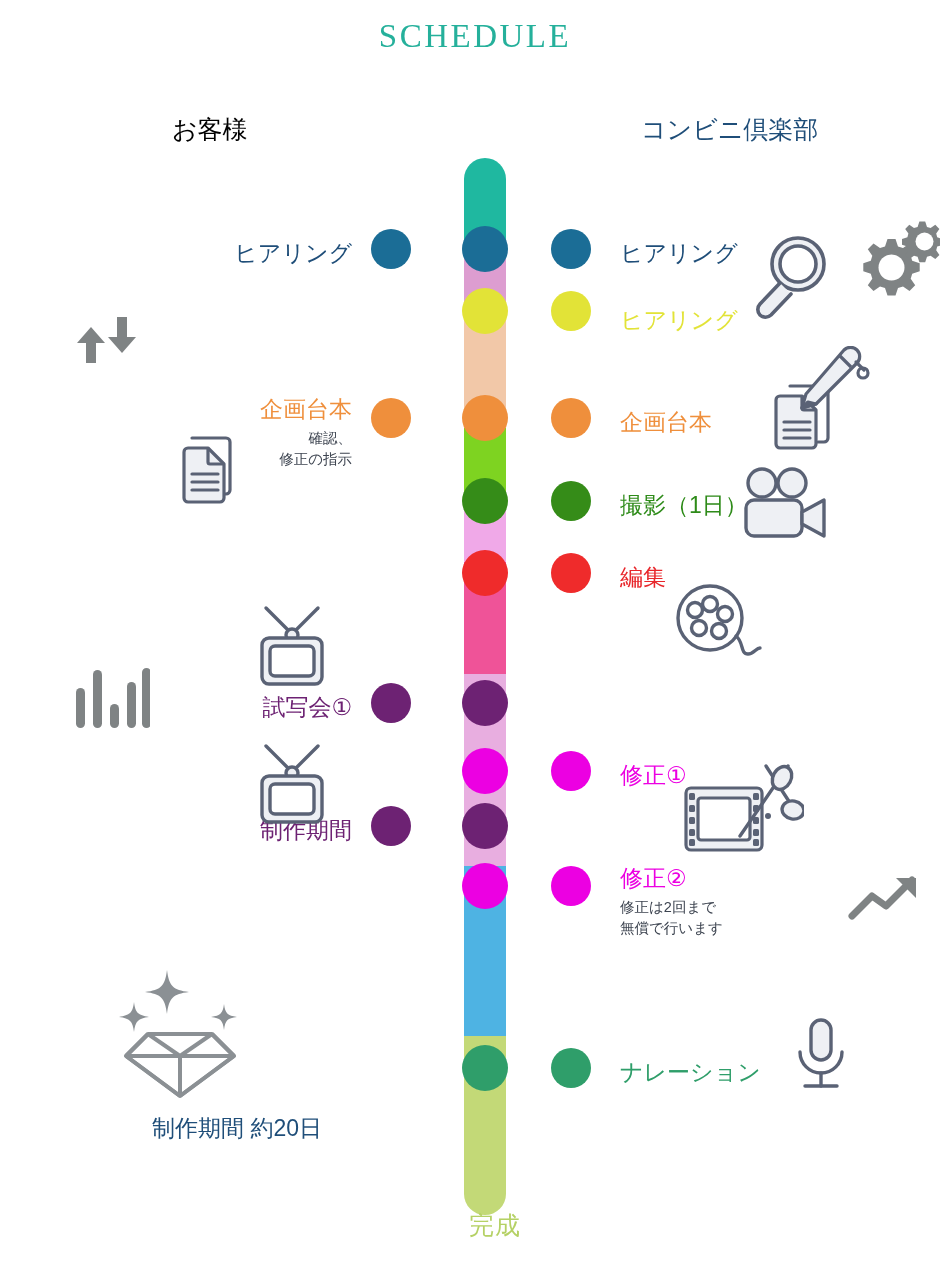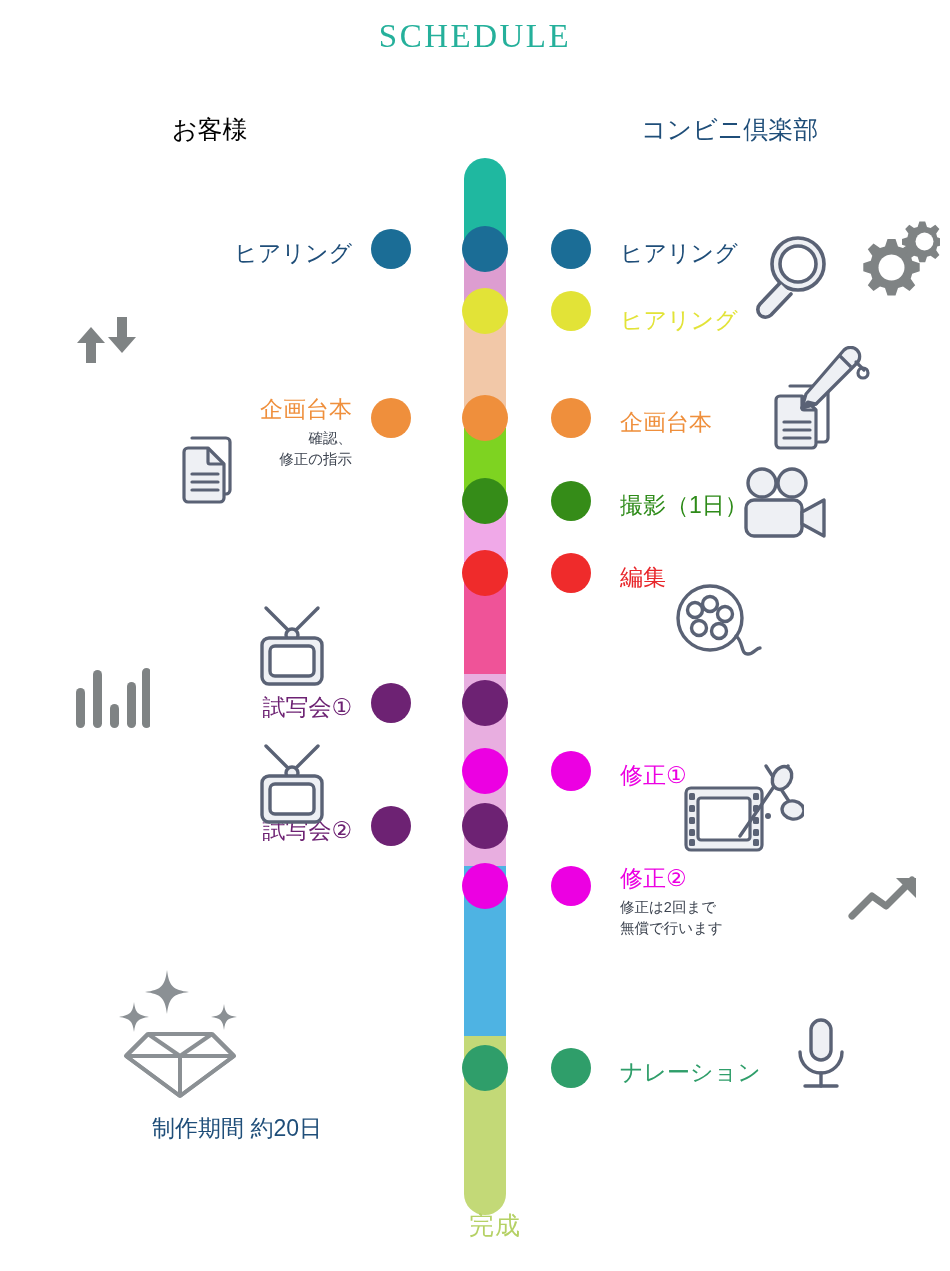--- a/index.html
+++ b/index.html
@@ -183,21 +183,21 @@
         <span class="main" style="color: rgb(109, 34, 115);">試写会①</span>
       </div>
       <div class="bar-node" style="top: 771px; background: rgb(236, 0, 226);"></div>
       <div class="side-dot right" style="top: 771px; background: rgb(236, 0, 226);"></div>
       <div class="row-label right" style="top: 771px;">
         <span class="main" style="color: rgb(236, 0, 226);">修正①</span>
       </div>
       <div class="bar-node" style="top: 826px; background: rgb(109, 34, 115);"></div>
       <div class="side-dot left" style="top: 826px; background: rgb(109, 34, 115);"></div>
       <div class="row-label left" style="top: 826px;">
-        <span class="main" style="color: rgb(109, 34, 115);">試写会②</span>
+        <span class="main" style="color: rgb(109, 34, 115);">制作期間</span>
       </div>
       <div class="bar-node" style="top: 886px; background: rgb(236, 0, 226);"></div>
       <div class="side-dot right" style="top: 886px; background: rgb(236, 0, 226);"></div>
       <div class="row-label right with-sub" style="top: 886px;">
         <span class="main" style="color: rgb(236, 0, 226);">修正②</span>
         <span class="sub">修正は2回まで<br>無償で行います</span>
       </div>
       <div class="bar-node" style="top: 1068px; background: rgb(47, 158, 106);"></div>
       <div class="side-dot right" style="top: 1068px; background: rgb(47, 158, 106);"></div>
       <div class="row-label right" style="top: 1068px;">

